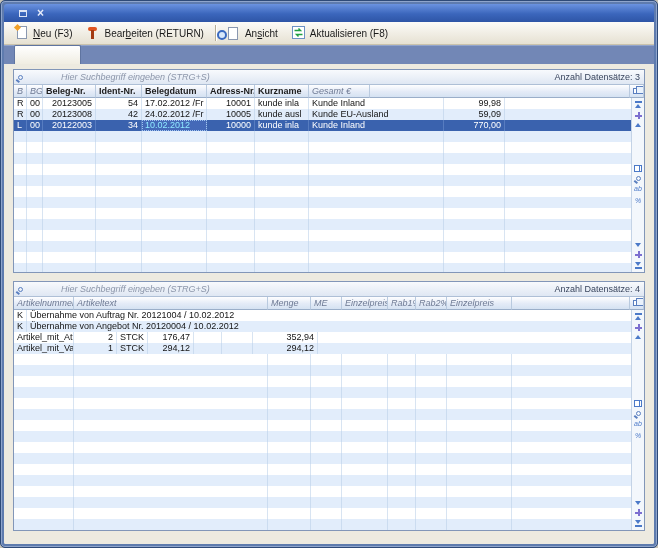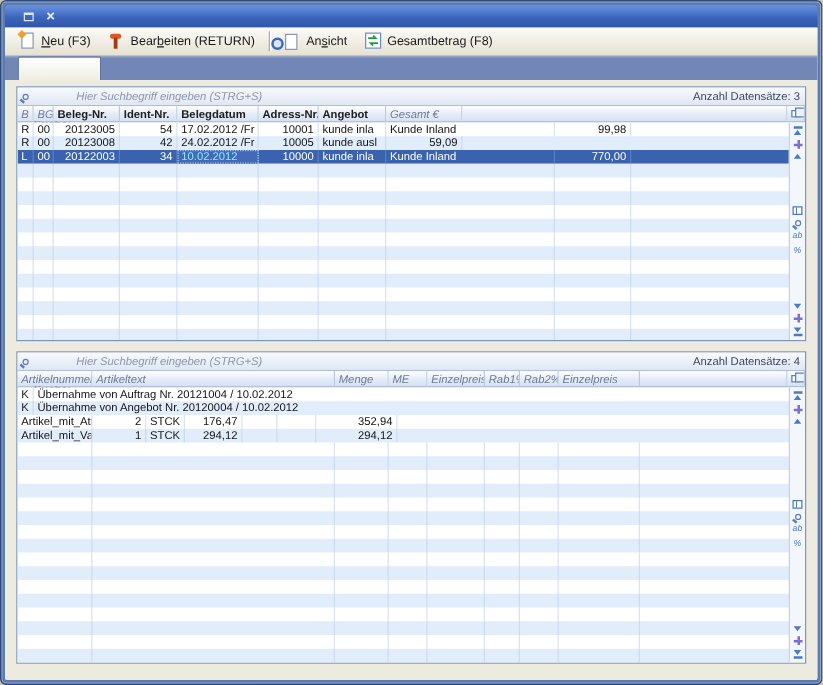--- a/index.html
+++ b/index.html
@@ -115,21 +115,21 @@
           <span>An<u>s</u>icht</span>
         </div>
         <div class="tb-btn">
           <span class="tb-ic">
             <span class="ic-refresh">
               <svg width="11" height="11" viewBox="0 0 11 11">
                 <path d="M1.5 3.5h6L5.5 1.5M9.5 7.5h-6l2 2" stroke="#1F9E40" stroke-width="1.4" fill="none"></path>
               </svg>
             </span>
           </span>
-          <span>Gesamtbetrag (F8)</span>
+          <span>Aktualisieren (F8)</span>
         </div>
       </div>
     <div class="tabstrip">
       <div class="tab">1 Allgemein</div>
     </div>
     <div class="content">
 
       <div class="panel doc">
         <div class="search-row">
           <span class="mag"></span>
@@ -137,21 +137,21 @@
           <span class="search-ph">Hier Suchbegriff eingeben (STRG+S)</span>
           <span class="search-count">Anzahl Datensätze: 3</span>
         </div>
         <div class="hdr-row">
             <div class="hcell dim" style="width: 13px;">B</div>
             <div class="hcell dim" style="width: 16px;">BG</div>
             <div class="hcell bold" style="width: 53px;">Beleg-Nr.</div>
             <div class="hcell bold" style="width: 46px;">Ident-Nr.</div>
             <div class="hcell bold" style="width: 65px;">Belegdatum</div>
             <div class="hcell bold" style="width: 48px;">Adress-Nr.</div>
-            <div class="hcell bold" style="width: 54px;">Angebot</div>
+            <div class="hcell bold" style="width: 54px;">Kurzname</div>
             <div class="hcell dim" style="width: 61px;">Gesamt €</div>
             <div class="hcell dim fill"></div>
             <div class="hcell chooser">
               <span class="chooser-ic"></span>
             </div>
           </div>
         <div class="rows">
           <div class="trow">
               <div class="tcell" style="width: 13px;">R</div>
               <div class="tcell" style="width: 16px;">00</div>
@@ -165,20 +165,21 @@
               <div class="tcell fill"></div>
             </div>
             <div class="trow alt">
               <div class="tcell" style="width: 13px;">R</div>
               <div class="tcell" style="width: 16px;">00</div>
               <div class="tcell right" style="width: 53px;">20123008</div>
               <div class="tcell right" style="width: 46px;">42</div>
               <div class="tcell" style="width: 65px;">24.02.2012 /Fr</div>
               <div class="tcell right" style="width: 48px;">10005</div>
               <div class="tcell" style="width: 54px;">kunde ausl</div>
+              <div class="tcell" style="width: 135px;">Kunde EU-Ausland</div>
               <div class="tcell right" style="width: 61px;">59,09</div>
               <div class="tcell fill"></div>
             </div>
             <div class="trow selected">
               <div class="tcell" style="width: 13px;">L</div>
               <div class="tcell" style="width: 16px;">00</div>
               <div class="tcell right" style="width: 53px;">20122003</div>
               <div class="tcell right" style="width: 46px;">34</div>
               <div class="tcell focus" style="width: 65px;">10.02.2012</div>
               <div class="tcell right" style="width: 48px;">10000</div>

